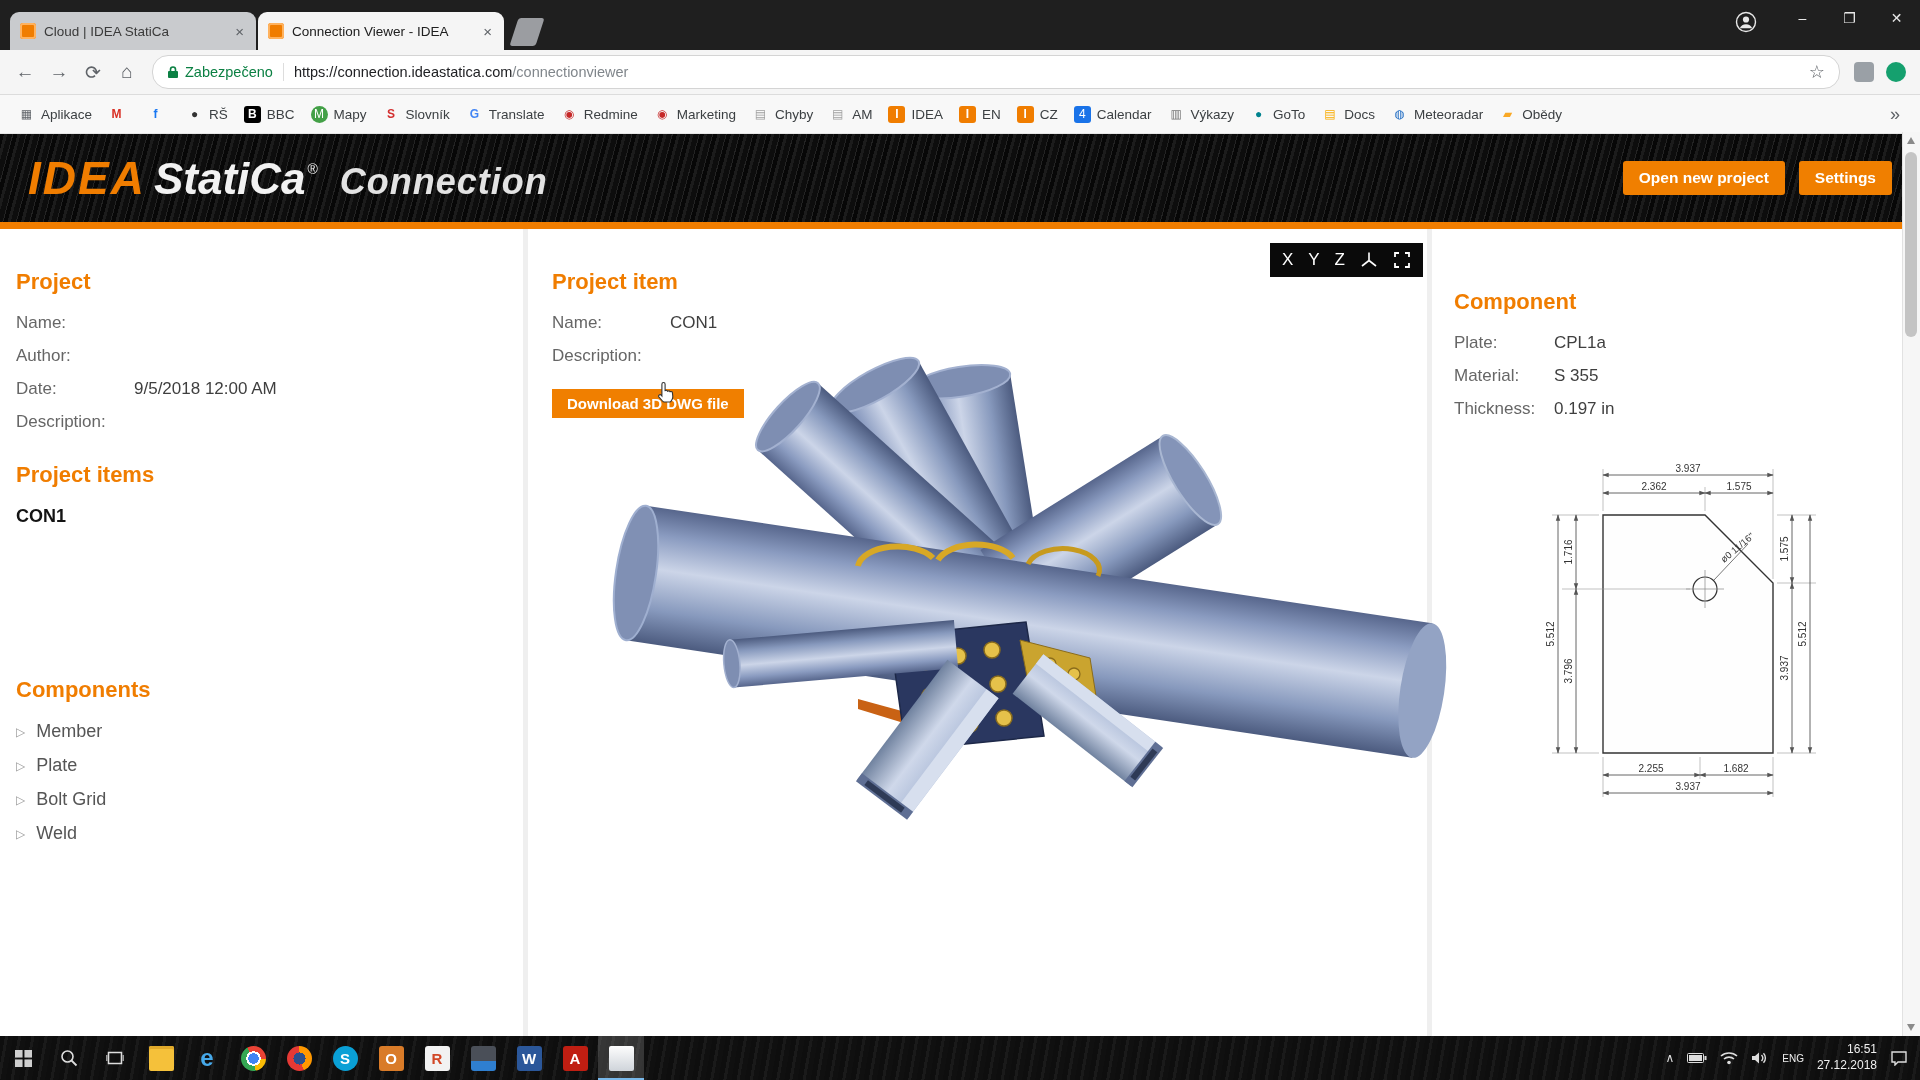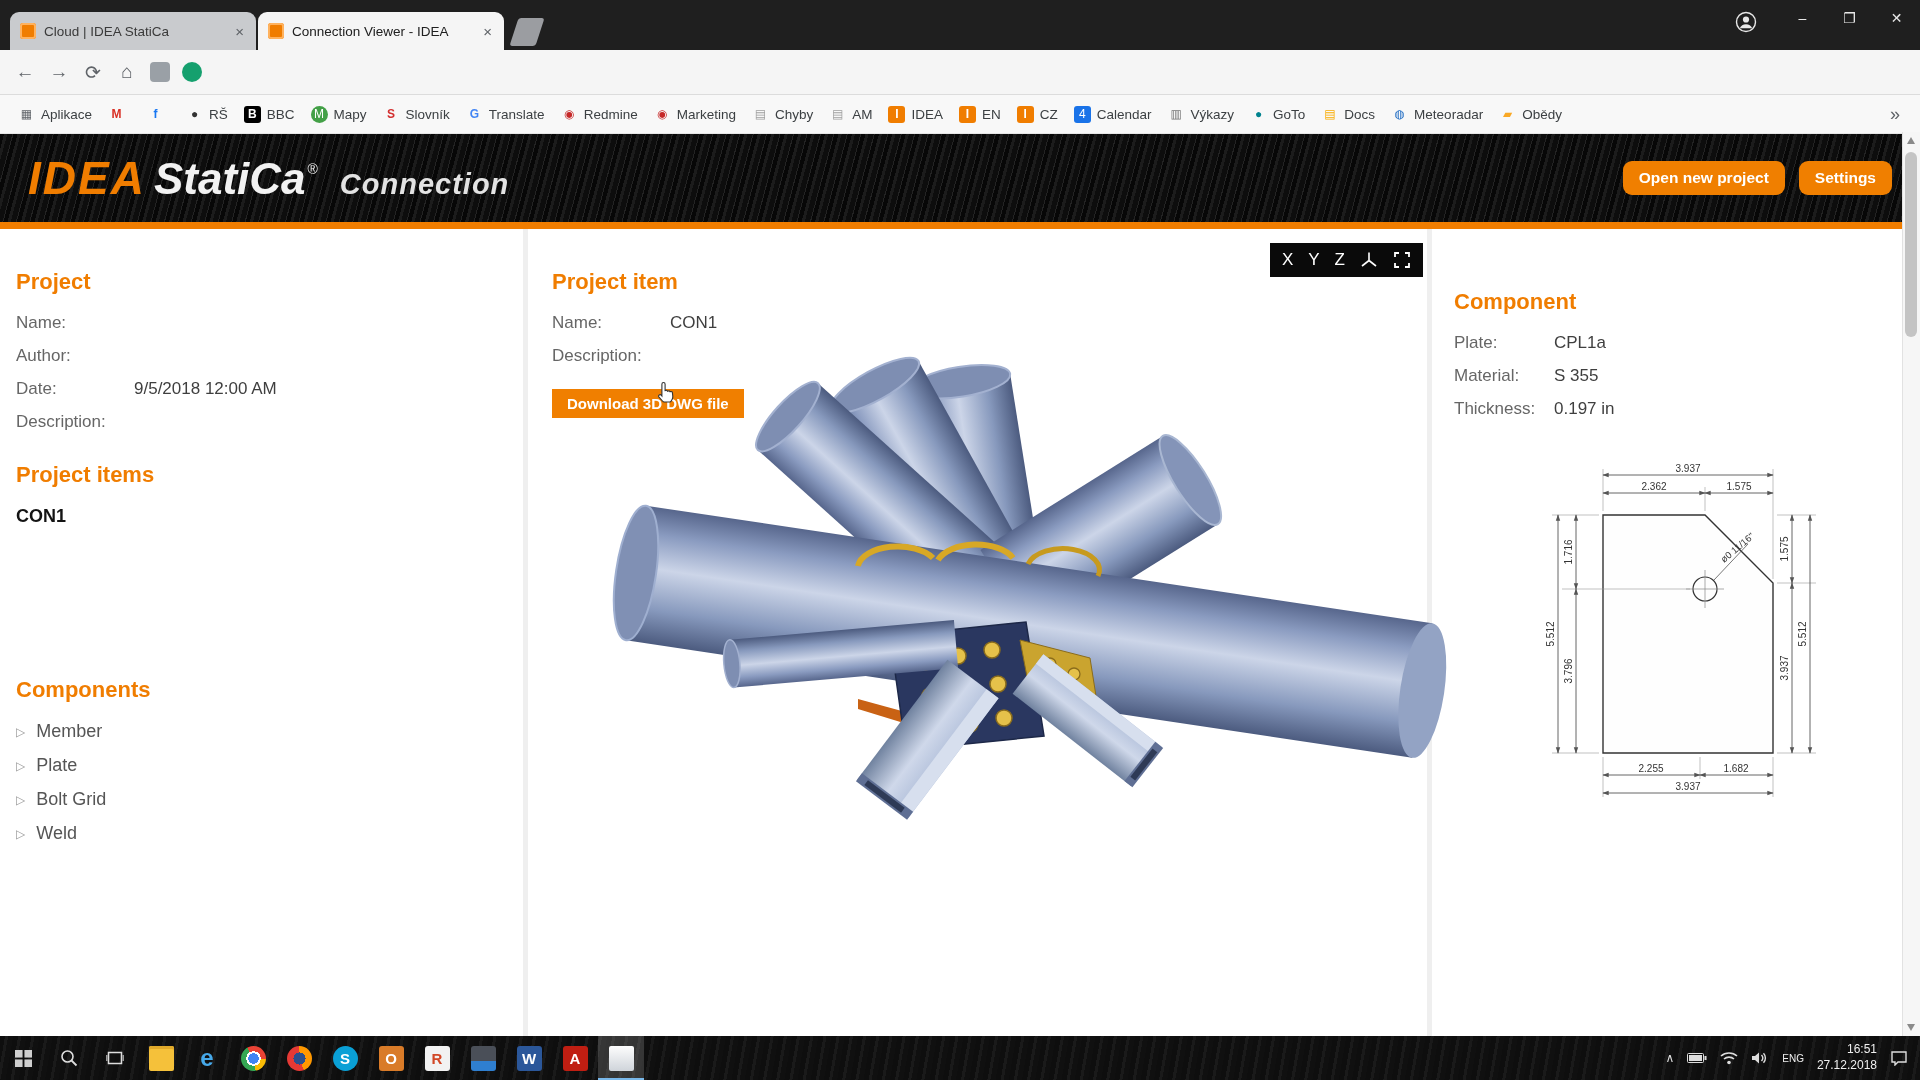--- a/index.html
+++ b/index.html
@@ -36,23 +36,23 @@
   .bm{display:flex;align-items:center;gap:6px;padding:3px 8px;border-radius:4px;font-size:13.5px;color:#3c4043;white-space:nowrap;}
   .bm-icon{width:17px;height:17px;display:flex;align-items:center;justify-content:center;font-size:12px;line-height:1;border-radius:3px;}
   .bm-overflow{margin-left:auto;color:#5f6368;font-size:18px;padding:0 10px;}
 
   
   .app-header{height:88px;background:#0d0d0d;background-image:repeating-linear-gradient(105deg,#070707 0 4px,#1c1c1c 4px 7px,#0d0d0d 7px 12px,#232323 12px 13px);border-bottom:7px solid #f07d00;display:flex;align-items:center;padding:0 28px;}
   .logo{display:flex;align-items:baseline;}
   .logo-idea{color:#f07d00;font-size:46px;font-weight:bold;font-style:italic;letter-spacing:2px;}
   .logo-statica{color:#f2f2f2;font-size:44px;font-weight:bold;font-style:italic;margin-left:8px;}
   .logo-reg{color:#f2f2f2;font-size:14px;margin-left:2px;position:relative;top:-20px;}
-  .logo-connection{color:#e3e3e3;font-size:29px;font-weight:bold;font-style:italic;margin-left:22px;letter-spacing:1px;}
+  .logo-connection{color:#e3e3e3;font-size:36px;font-weight:bold;font-style:italic;margin-left:22px;letter-spacing:1px;}
   .header-actions{margin-left:auto;display:flex;gap:14px;}
-  .hbtn{background:#f07f00;color:#fff;font-size:15.5px;font-weight:bold;padding:8px 16px;border-radius:9px;border:none;font-family:inherit;}
+  .hbtn{background:#f07f00;color:#fff;font-size:15.5px;font-weight:bold;padding:8px 16px;border-radius:3px;border:none;font-family:inherit;}
 
   
   .content{display:flex;height:816px;background:#fff;}
   .panel-left{width:528px;border-right:5px solid #efefef;padding:40px 0 0 16px;box-sizing:border-box;}
   .panel-center{flex:1;position:relative;padding:40px 0 0 24px;border-right:5px solid #efefef;box-sizing:border-box;}
   .panel-right{width:488px;padding:60px 0 0 22px;box-sizing:border-box;}
   .section-title{color:#f07d00;font-size:22px;font-weight:bold;margin:0 0 18px 0;}
   .field{font-size:17px;color:#666;margin-bottom:13px;}
   .field .lbl{display:inline-block;width:118px;}
   .panel-right .field .lbl{width:100px;}
@@ -114,20 +114,33 @@
       <div class="win-btn">❐</div>
       <div class="win-btn">✕</div>
     </div>
   </div>
 
   <div class="toolbar">
     <div class="nav-btn">←</div>
     <div class="nav-btn">→</div>
     <div class="nav-btn">⟳</div>
     <div class="nav-btn">⌂</div>
+    <div class="omnibox">
+      <span class="secure">
+        <svg width="12" height="14" viewBox="0 0 12 14">
+            <rect x="1" y="6" width="10" height="7" rx="1" fill="#0b8043"></rect>
+            <path d="M3.5 6 V4.5 a2.5 2.5 0 0 1 5 0 V6" stroke="#0b8043" stroke-width="1.6" fill="none"></path>
+          </svg>
+        <span>Zabezpečeno</span>
+      </span>
+      <span class="omni-sep"></span>
+      <span class="url-domain">https://connection.ideastatica.com</span>
+      <span class="url-path">/connectionviewer</span>
+      <span class="star-btn">☆</span>
+    </div>
     <div class="ext-1"></div>
     <div class="ext-2"></div>
   </div>
 
   <div class="bookmarks">
     <div class="bm">
         <span class="bm-icon" style="color:#5f6368">▦</span>
         <span>Aplikace</span>
       </div>
     <div class="bm">

